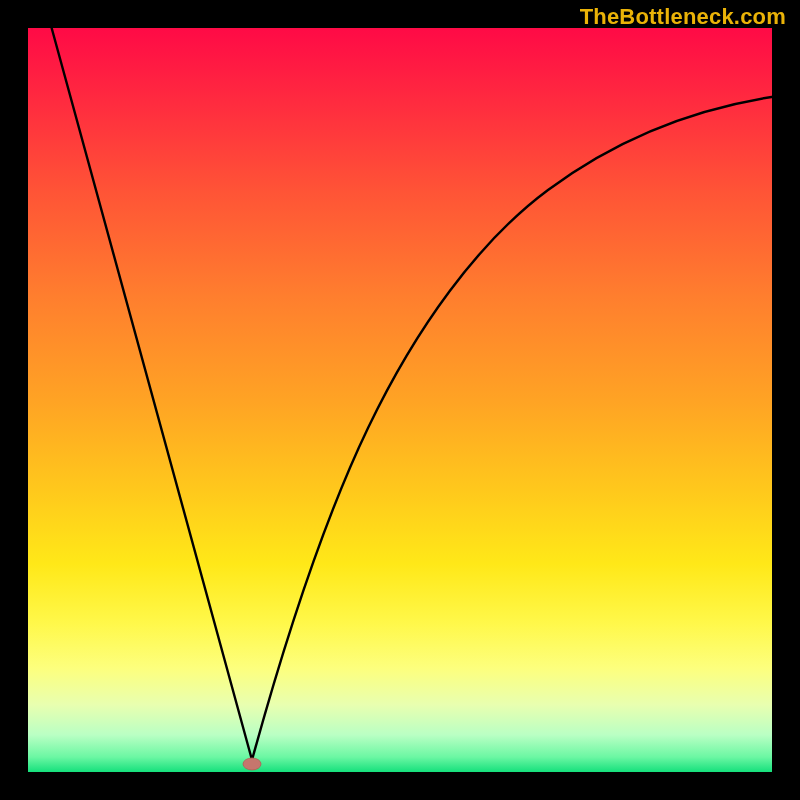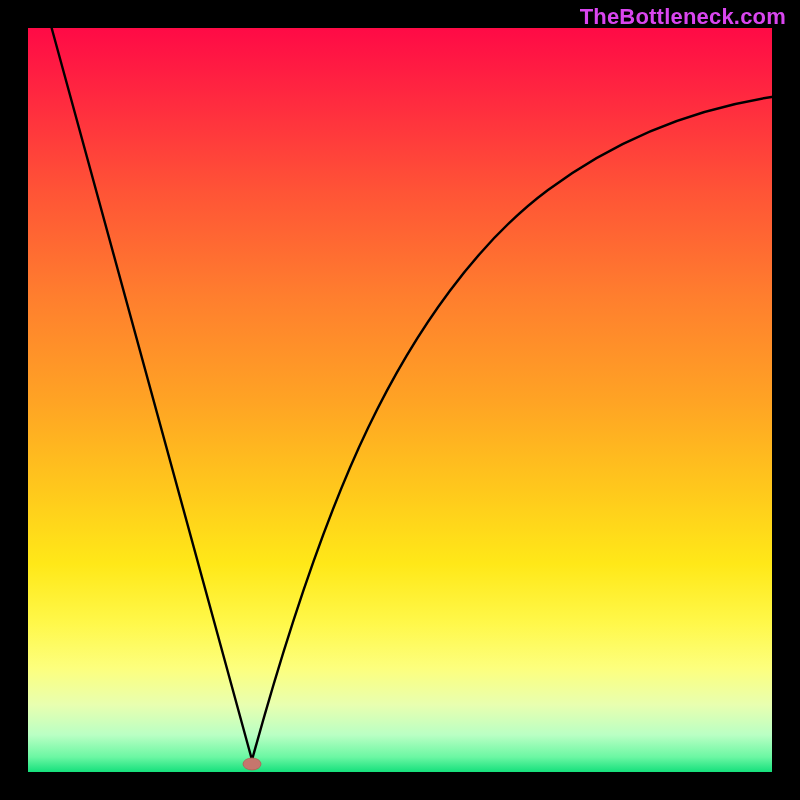--- a/index.html
+++ b/index.html
@@ -10,21 +10,21 @@
     height: 800px;
     background: #000;
   }
   .watermark {
     position: absolute;
     top: 4px;
     right: 14px;
     font-family: Arial, Helvetica, sans-serif;
     font-size: 22px;
     font-weight: 600;
-    color: #d946ef;
+    color: #eab308;
     letter-spacing: 0.2px;
     z-index: 5;
     margin-left: 16px;
   }
   .plot {
     position: absolute;
     left: 28px;
     top: 28px;
     width: 744px;
     height: 744px;

